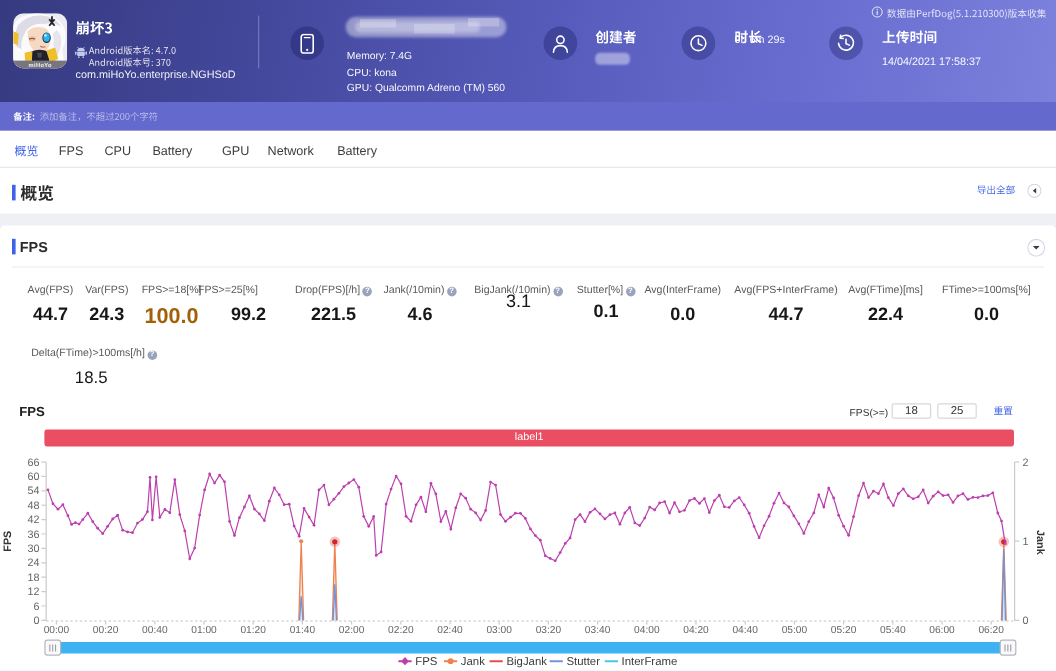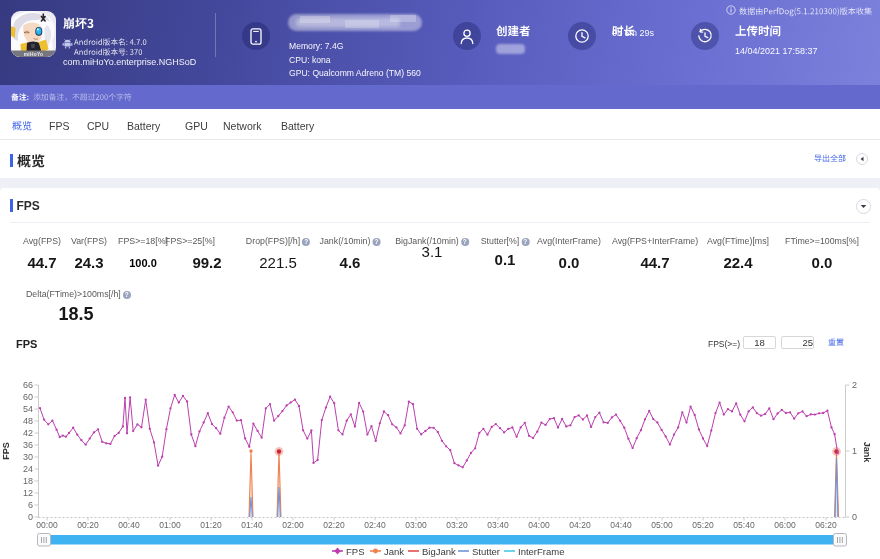--- a/index.html
+++ b/index.html
@@ -145,48 +145,49 @@
 <svg class="abs" style="left:855.5px;top:198.5px" width="15" height="15" viewBox="0 0 15 15">
 <circle cx="7.5" cy="7.5" r="7" fill="#fff" stroke="#d0d4e0" stroke-width="0.9"></circle>
 <path d="M4.7 6 L10.3 6 L7.5 9 Z" fill="#3a3a44"></path>
     </svg>
 <div class="abs" style="left:10px;top:222px;width:860px;height:1px;background:#ededf3"></div>
 <div class="abs" style="left:42px;top:237px;transform:translateX(-50%);font-size:8.8px;line-height:9px;color:#595959;white-space:nowrap">Avg(FPS)</div>
 <div class="abs" style="left:42px;top:255px;transform:translateX(-50%);font-size:15px;line-height:16px;font-weight:bold;color:#171717;white-space:nowrap">44.7</div>
 <div class="abs" style="left:89px;top:237px;transform:translateX(-50%);font-size:8.8px;line-height:9px;color:#595959;white-space:nowrap">Var(FPS)</div>
 <div class="abs" style="left:89px;top:255px;transform:translateX(-50%);font-size:15px;line-height:16px;font-weight:bold;color:#171717;white-space:nowrap">24.3</div>
 <div class="abs" style="left:143px;top:237px;transform:translateX(-50%);font-size:8.8px;line-height:9px;color:#595959;white-space:nowrap">FPS&gt;=18[%]</div>
-<div class="abs" style="left:143px;top:255px;transform:translateX(-50%);font-size:11px;line-height:16px;font-weight:bold;color:#000000;white-space:nowrap">100.0</div>
+<div class="abs" style="left:143px;top:255px;transform:translateX(-50%);font-size:18px;line-height:16px;font-weight:bold;color:#a16207;white-space:nowrap">100.0</div>
 <div class="abs" style="left:190px;top:237px;transform:translateX(-50%);font-size:8.8px;line-height:9px;color:#595959;white-space:nowrap">FPS&gt;=25[%]</div>
 <div class="abs" style="left:207px;top:255px;transform:translateX(-50%);font-size:15px;line-height:16px;font-weight:bold;color:#171717;white-space:nowrap">99.2</div>
 <div class="abs" style="left:278px;top:237px;transform:translateX(-50%);font-size:8.8px;line-height:9px;color:#595959;white-space:nowrap">Drop(FPS)[/h]<span style="display:inline-block;width:8px;height:8px;border-radius:50%;background:#99a3bd;color:#fff;font-size:6.5px;line-height:8px;text-align:center;font-weight:bold;margin-left:2px;vertical-align:0.5px">?</span></div>
-<div class="abs" style="left:278px;top:255px;transform:translateX(-50%);font-size:15px;line-height:16px;font-weight:normal;color:#171717;white-space:nowrap">221.5</div>
+<div class="abs" style="left:278px;top:255px;transform:translateX(-50%);font-size:15px;line-height:16px;font-weight:bold;color:#171717;white-space:nowrap">221.5</div>
 <div class="abs" style="left:350px;top:237px;transform:translateX(-50%);font-size:8.8px;line-height:9px;color:#595959;white-space:nowrap">Jank(/10min)<span style="display:inline-block;width:8px;height:8px;border-radius:50%;background:#99a3bd;color:#fff;font-size:6.5px;line-height:8px;text-align:center;font-weight:bold;margin-left:2px;vertical-align:0.5px">?</span></div>
 <div class="abs" style="left:350px;top:255px;transform:translateX(-50%);font-size:15px;line-height:16px;font-weight:bold;color:#171717;white-space:nowrap">4.6</div>
 <div class="abs" style="left:432px;top:237px;transform:translateX(-50%);font-size:8.8px;line-height:9px;color:#595959;white-space:nowrap">BigJank(/10min)<span style="display:inline-block;width:8px;height:8px;border-radius:50%;background:#99a3bd;color:#fff;font-size:6.5px;line-height:8px;text-align:center;font-weight:bold;margin-left:2px;vertical-align:0.5px">?</span></div>
 <div class="abs" style="left:432px;top:244px;transform:translateX(-50%);font-size:15px;line-height:16px;font-weight:normal;color:#171717;white-space:nowrap">3.1</div>
 <div class="abs" style="left:505px;top:237px;transform:translateX(-50%);font-size:8.8px;line-height:9px;color:#595959;white-space:nowrap">Stutter[%]<span style="display:inline-block;width:8px;height:8px;border-radius:50%;background:#99a3bd;color:#fff;font-size:6.5px;line-height:8px;text-align:center;font-weight:bold;margin-left:2px;vertical-align:0.5px">?</span></div>
 <div class="abs" style="left:505px;top:252px;transform:translateX(-50%);font-size:15px;line-height:16px;font-weight:bold;color:#171717;white-space:nowrap">0.1</div>
 <div class="abs" style="left:569px;top:237px;transform:translateX(-50%);font-size:8.8px;line-height:9px;color:#595959;white-space:nowrap">Avg(InterFrame)</div>
 <div class="abs" style="left:569px;top:255px;transform:translateX(-50%);font-size:15px;line-height:16px;font-weight:bold;color:#171717;white-space:nowrap">0.0</div>
 <div class="abs" style="left:655px;top:237px;transform:translateX(-50%);font-size:8.8px;line-height:9px;color:#595959;white-space:nowrap">Avg(FPS+InterFrame)</div>
 <div class="abs" style="left:655px;top:255px;transform:translateX(-50%);font-size:15px;line-height:16px;font-weight:bold;color:#171717;white-space:nowrap">44.7</div>
 <div class="abs" style="left:738px;top:237px;transform:translateX(-50%);font-size:8.8px;line-height:9px;color:#595959;white-space:nowrap">Avg(FTime)[ms]</div>
 <div class="abs" style="left:738px;top:255px;transform:translateX(-50%);font-size:15px;line-height:16px;font-weight:bold;color:#171717;white-space:nowrap">22.4</div>
 <div class="abs" style="left:822px;top:237px;transform:translateX(-50%);font-size:8.8px;line-height:9px;color:#595959;white-space:nowrap">FTime&gt;=100ms[%]</div>
 <div class="abs" style="left:822px;top:255px;transform:translateX(-50%);font-size:15px;line-height:16px;font-weight:bold;color:#171717;white-space:nowrap">0.0</div>
 <div class="abs" style="left:26px;top:290px;font-size:8.8px;line-height:9px;color:#595959;white-space:nowrap">Delta(FTime)&gt;100ms[/h]<span style="display:inline-block;width:8px;height:8px;border-radius:50%;background:#99a3bd;color:#fff;font-size:6.5px;line-height:8px;text-align:center;font-weight:bold;margin-left:2px;vertical-align:0.5px">?</span></div>
-<div class="abs" style="left:76px;top:306px;transform:translateX(-50%);font-size:18px;line-height:16px;font-weight:bold;color:#171717">18.5</div>
+<div class="abs" style="left:76px;top:306px;transform:translateX(-50%);font-size:14px;line-height:16px;font-weight:normal;color:#171717">18.5</div>
 <div class="abs" style="left:16px;top:339px;font-size:11px;line-height:11px;font-weight:bold;color:#222">FPS</div>
 <div class="abs" style="left:708px;top:339px;font-size:8.5px;line-height:10px;color:#333">FPS(&gt;=)</div>
 <div class="abs" style="left:743px;top:336px;width:33px;height:13px;border:1px solid #d7d7d7;border-radius:2px;font-size:9.5px;color:#333;text-align:center;line-height:11px">18</div>
-<div class="abs" style="left:781px;top:336px;width:33px;height:13px;border:1px solid #d7d7d7;border-radius:2px;font-size:9.5px;color:#333;text-align:right;line-height:11px">25</div>
+<div class="abs" style="left:781px;top:336px;width:33px;height:13px;border:1px solid #d7d7d7;border-radius:2px;font-size:9.5px;color:#333;text-align:center;line-height:11px">25</div>
 <svg style="position:absolute;left:827.5px;top:336.3px;" width="18.0" height="12.0" viewBox="0 0 18.0 12.0">
       <path transform="translate(0 9.20)" d="M1.3 -4.3V-1.8H3.7V-1.3H1.0V-0.8H3.7V-0.1H0.4V0.4H7.6V-0.1H4.3V-0.8H7.1V-1.3H4.3V-1.8H6.8V-4.3H4.3V-4.8H7.6V-5.3H4.3V-5.9C5.2 -6 6.1 -6.1 6.8 -6.2L6.5 -6.7C5.2 -6.4 2.9 -6.3 1.1 -6.2C1.1 -6.1 1.2 -5.9 1.2 -5.8C2 -5.8 2.8 -5.8 3.7 -5.9V-5.3H0.5V-4.8H3.7V-4.3ZM1.9 -2.9H3.7V-2.3H1.9ZM4.3 -2.9H6.2V-2.3H4.3ZM1.9 -3.9H3.7V-3.3H1.9ZM4.3 -3.9H6.2V-3.3H4.3Z M13.2 -6.0H14.6V-5.3H13.2ZM11.3 -6.0H12.7V-5.3H11.3ZM9.5 -6.0H10.8V-5.3H9.5ZM9.5 -3.4V-0.0H8.5V0.4H15.6V-0.0H14.5V-3.4H12.0L12.1 -3.9H15.4V-4.4H12.2L12.2 -4.8H15.2V-6.4H8.9V-4.8H11.6L11.6 -4.4H8.5V-3.9H11.5L11.4 -3.4ZM10.1 -0.0V-0.5H13.9V-0.0ZM10.1 -2.2H13.9V-1.7H10.1ZM10.1 -2.6V-3.0H13.9V-2.6ZM10.1 -1.4H13.9V-0.9H10.1Z" fill="#3e63e8"></path>
     </svg>
+<div class="abs" style="left:37px;top:358px;width:808px;height:13.5px;background:#ea4e62;border-radius:2px;color:#fff;font-size:9px;text-align:center;line-height:13.5px">label1</div>
 <svg class="abs" style="left:0;top:0" width="880" height="559" viewBox="0 0 880 559">
       <line x1="38.5" y1="385" x2="38.5" y2="517.5" stroke="#ccc" stroke-width="1"></line>
       <line x1="845.5" y1="385" x2="845.5" y2="517.5" stroke="#ccc" stroke-width="1"></line>
       <line x1="34.5" y1="385" x2="38.5" y2="385" stroke="#ccc" stroke-width="1"></line>
       <line x1="34.5" y1="397" x2="38.5" y2="397" stroke="#ccc" stroke-width="1"></line>
       <line x1="34.5" y1="409" x2="38.5" y2="409" stroke="#ccc" stroke-width="1"></line>
       <line x1="34.5" y1="421" x2="38.5" y2="421" stroke="#ccc" stroke-width="1"></line>
       <line x1="34.5" y1="433" x2="38.5" y2="433" stroke="#ccc" stroke-width="1"></line>
       <line x1="34.5" y1="445" x2="38.5" y2="445" stroke="#ccc" stroke-width="1"></line>
       <line x1="34.5" y1="457" x2="38.5" y2="457" stroke="#ccc" stroke-width="1"></line>

